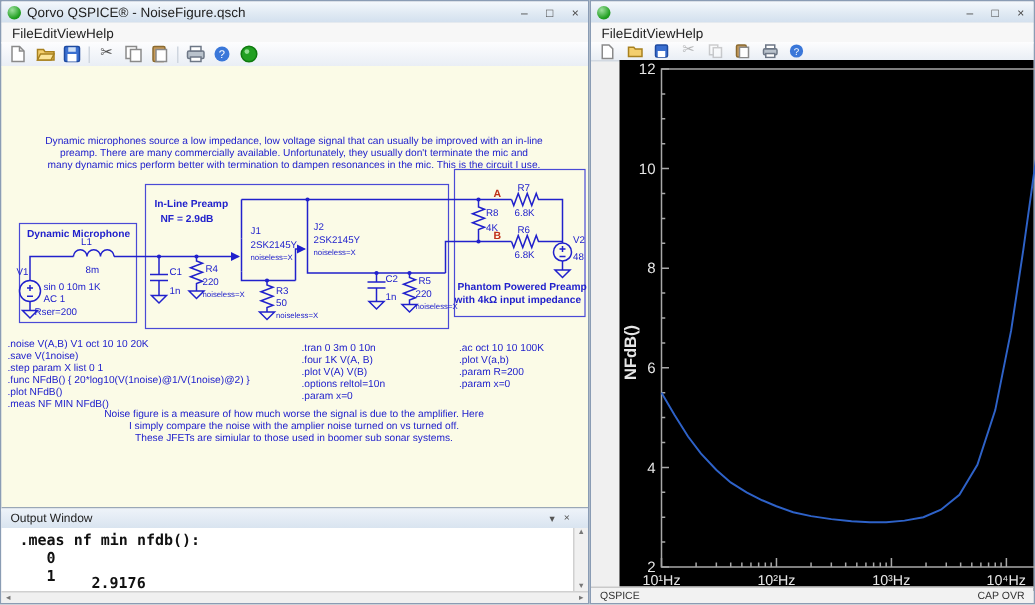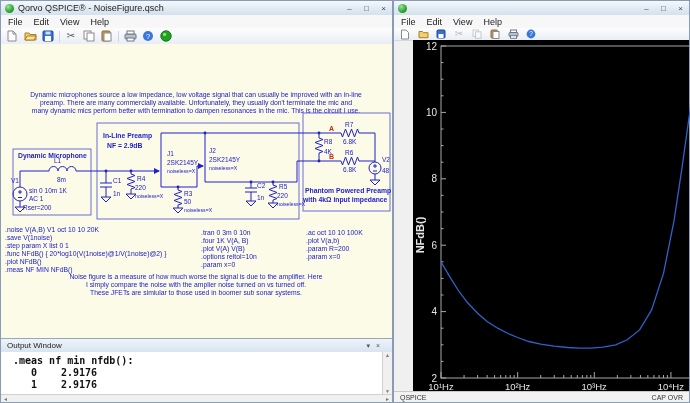--- a/index.html
+++ b/index.html
@@ -13,21 +13,21 @@
   .titlebar{position:absolute;top:0;left:0;right:0;height:14px;
     background:linear-gradient(#f4f8fc,#dfe9f3 60%,#d3e0ee);
     display:flex;align-items:center;font-size:9px;color:#222;border-bottom:1px solid #c3cfdd;}
   .appicon{width:9px;height:9px;border-radius:50%;margin:0 4px 0 4px;
     background:radial-gradient(circle at 35% 30%,#9fe09f,#21a021 65%,#157c15);flex:0 0 auto;}
   .title{white-space:nowrap;overflow:hidden;}
   .winbtns{margin-left:auto;display:flex;}
   .wbtn{width:17px;text-align:center;font-size:8px;color:#444;line-height:13px;cursor:default;}
   
   .menubar{position:absolute;top:14px;left:0;right:0;height:13px;background:#f7f7f7;
-    display:flex;align-items:center;gap:11px;padding-left:7px;font-size:9px;color:#222;
+    display:flex;align-items:center;gap:0;padding-left:7px;font-size:9px;color:#222;
     border-bottom:1px solid #e2e2e2;}
   
   .toolbar{position:absolute;left:0;right:0;background:linear-gradient(#fdfdfe,#e9eef5);
     border-bottom:1px solid #d2d9e2;display:flex;align-items:center;gap:4px;padding:0 4px;}
   .win.left .toolbar{top:27px;height:16px;}
   .win.right .toolbar{top:27px;height:12px;}
   .tbtn{width:14px;height:13px;display:flex;align-items:center;justify-content:center;}
   .tbtn svg{display:block;}
   .tbtn.dim{opacity:.4;}
   .glyphicon{font-size:10px;color:#555;line-height:10px;}
@@ -49,21 +49,21 @@
   .outputwin{position:absolute;left:0;right:0;bottom:0;height:63px;border-top:1px solid #9aa7b6;background:#fff;}
   .outhead{position:absolute;top:0;left:0;right:0;height:13px;
     background:linear-gradient(#eef3f9,#d9e4f0);border-bottom:1px solid #c6d2e0;
     display:flex;align-items:center;font-size:8px;color:#222;padding-left:6px;}
   .oicons{margin-left:auto;display:flex;gap:6px;padding-right:12px;font-size:7px;color:#555;}
   .outbody{position:absolute;top:13px;left:0;right:9px;bottom:8px;background:#fff;overflow:hidden;
     font-family:"DejaVu Sans Mono",monospace;font-weight:bold;font-size:10px;color:#111;}
   .oline{position:absolute;top:3px;left:12px;white-space:pre;}
   .orow{position:absolute;left:0;}
   .orow .st{position:absolute;left:30px;}
-  .orow .vl{position:absolute;left:60px;}
+  .orow .vl{position:absolute;left:60px;margin-top:17px;}
   .vscroll{position:absolute;top:13px;right:0;width:9px;bottom:8px;background:#f0f0f0;
     border-left:1px solid #d0d0d0;display:flex;flex-direction:column;justify-content:space-between;
     align-items:center;font-size:5px;color:#777;}
   .hscroll{position:absolute;left:0;right:0;bottom:0;height:8px;background:#f0f0f0;
     border-top:1px solid #d0d0d0;display:flex;justify-content:space-between;align-items:center;
     font-size:5px;color:#777;padding:0 2px;box-sizing:border-box;}
   
   .plot{position:absolute;top:39px;left:0;right:0;height:354px;background:#000;margin-left:19px;}
   .plot svg{display:block;}
   .plot text{font-family:"Liberation Sans",sans-serif;fill:#e6e6e6;}

